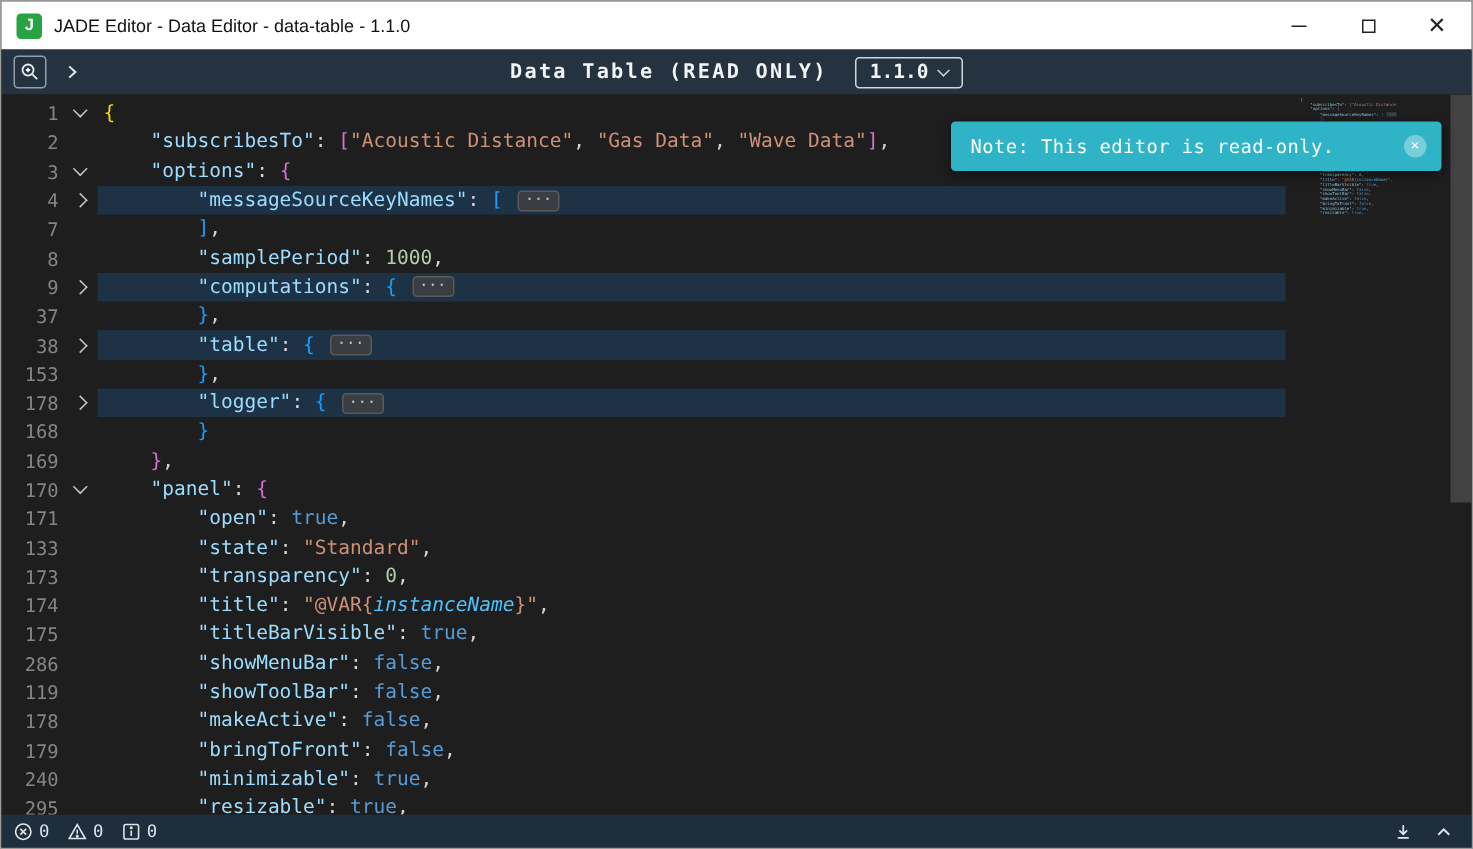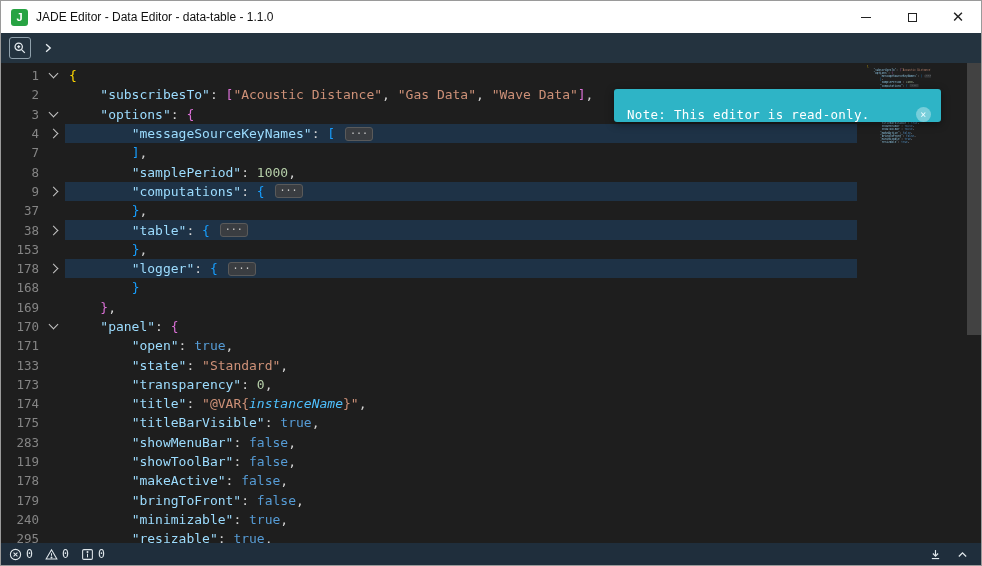--- a/index.html
+++ b/index.html
@@ -71,24 +71,24 @@
   .minimap-inner { transform:scale(0.3); transform-origin:0 0; width:320px;
                    font-size:9px; line-height:10.5px; opacity:0.85; }
   .mini-line { white-space:pre; height:10.5px; overflow:hidden; }
 
   
   .scrollbar { position:absolute; top:0; right:0; width:14px; height:100%; }
   .sb-thumb { position:absolute; top:0; left:0; width:14px; height:272px;
               background:rgba(121,121,121,0.4); }
 
   
-  .toast { position:absolute; top:18px; right:40px; width:327px; height:33px;
+  .toast { position:absolute; top:18px; right:20px; width:327px; height:33px;
            background:#2eb4c6; border-radius:3px; box-shadow:0 2px 8px rgba(0,0,0,0.45);
-           display:flex; align-items:flex-end; padding:0 10px 0 13px; z-index:10;
-           color:#ffffff; font-size:12.5px; letter-spacing:0.3px;margin-top:8px; }
+           display:flex; align-items:center; padding:0 10px 0 13px; z-index:10;
+           color:#ffffff; font-size:12.5px; letter-spacing:0.3px; }
   .toast-close { margin-left:auto; width:15px; height:15px; border-radius:8px;
                  background:rgba(255,255,255,0.35); color:#eafcff; font-size:10px;
                  display:flex; align-items:center; justify-content:center; }
 
   
   .statusbar { height:22px; background:#1f2e3c; flex:0 0 auto; display:flex;
                align-items:center; padding:0 8px; color:#dfe6ea; font-size:11.5px; }
   .sb-group { display:flex; align-items:center; gap:4px; margin-right:12px; }
   .sb-right { margin-left:auto; display:flex; align-items:center; gap:14px; padding-right:4px; }
   svg.ic { display:block; }
@@ -123,20 +123,27 @@
           <line x1="6.5" y1="4.8" x2="6.5" y2="8.2"></line>
           <line x1="4.8" y1="6.5" x2="8.2" y2="6.5"></line>
         </svg>
       </div>
       <div class="tool-btn">
         <svg class="ic" width="12" height="12" viewBox="0 0 16 16" fill="none" stroke="#e8eef2" stroke-width="1.8">
           <path d="M5.5 3l5.5 5-5.5 5"></path>
         </svg>
       </div>
     </div>
+    <div class="toolbar-center">
+      <span class="mode-title">Data Table (READ ONLY)</span>
+      <div class="version-dd">
+        <span>1.1.0</span>
+        <span class="chev"></span>
+      </div>
+    </div>
   </div>
 
   <div class="editor">
     <div class="code-lines">
         <div class="code-row">
           <span class="line-num">1</span>
           <span class="fold-col">
             <span class="fold-chev fold-down"></span>
           </span>
           <span class="line-content"><span class="tk p1">{</span></span>
@@ -237,21 +244,21 @@
           <span class="line-num">174</span>
           <span class="fold-col"></span>
           <span class="line-content"><span class="tk pn">        </span><span class="tk key">"title"</span><span class="tk pn">: </span><span class="tk str">"@VAR{</span><span class="tk var">instanceName</span><span class="tk str">}"</span><span class="tk pn">,</span></span>
         </div>
         <div class="code-row">
           <span class="line-num">175</span>
           <span class="fold-col"></span>
           <span class="line-content"><span class="tk pn">        </span><span class="tk key">"titleBarVisible"</span><span class="tk pn">: </span><span class="tk bool">true</span><span class="tk pn">,</span></span>
         </div>
         <div class="code-row">
-          <span class="line-num">283</span>
+          <span class="line-num">286</span>
           <span class="fold-col"></span>
           <span class="line-content"><span class="tk pn">        </span><span class="tk key">"showMenuBar"</span><span class="tk pn">: </span><span class="tk bool">false</span><span class="tk pn">,</span></span>
         </div>
         <div class="code-row">
           <span class="line-num">119</span>
           <span class="fold-col"></span>
           <span class="line-content"><span class="tk pn">        </span><span class="tk key">"showToolBar"</span><span class="tk pn">: </span><span class="tk bool">false</span><span class="tk pn">,</span></span>
         </div>
         <div class="code-row">
           <span class="line-num">178</span>

